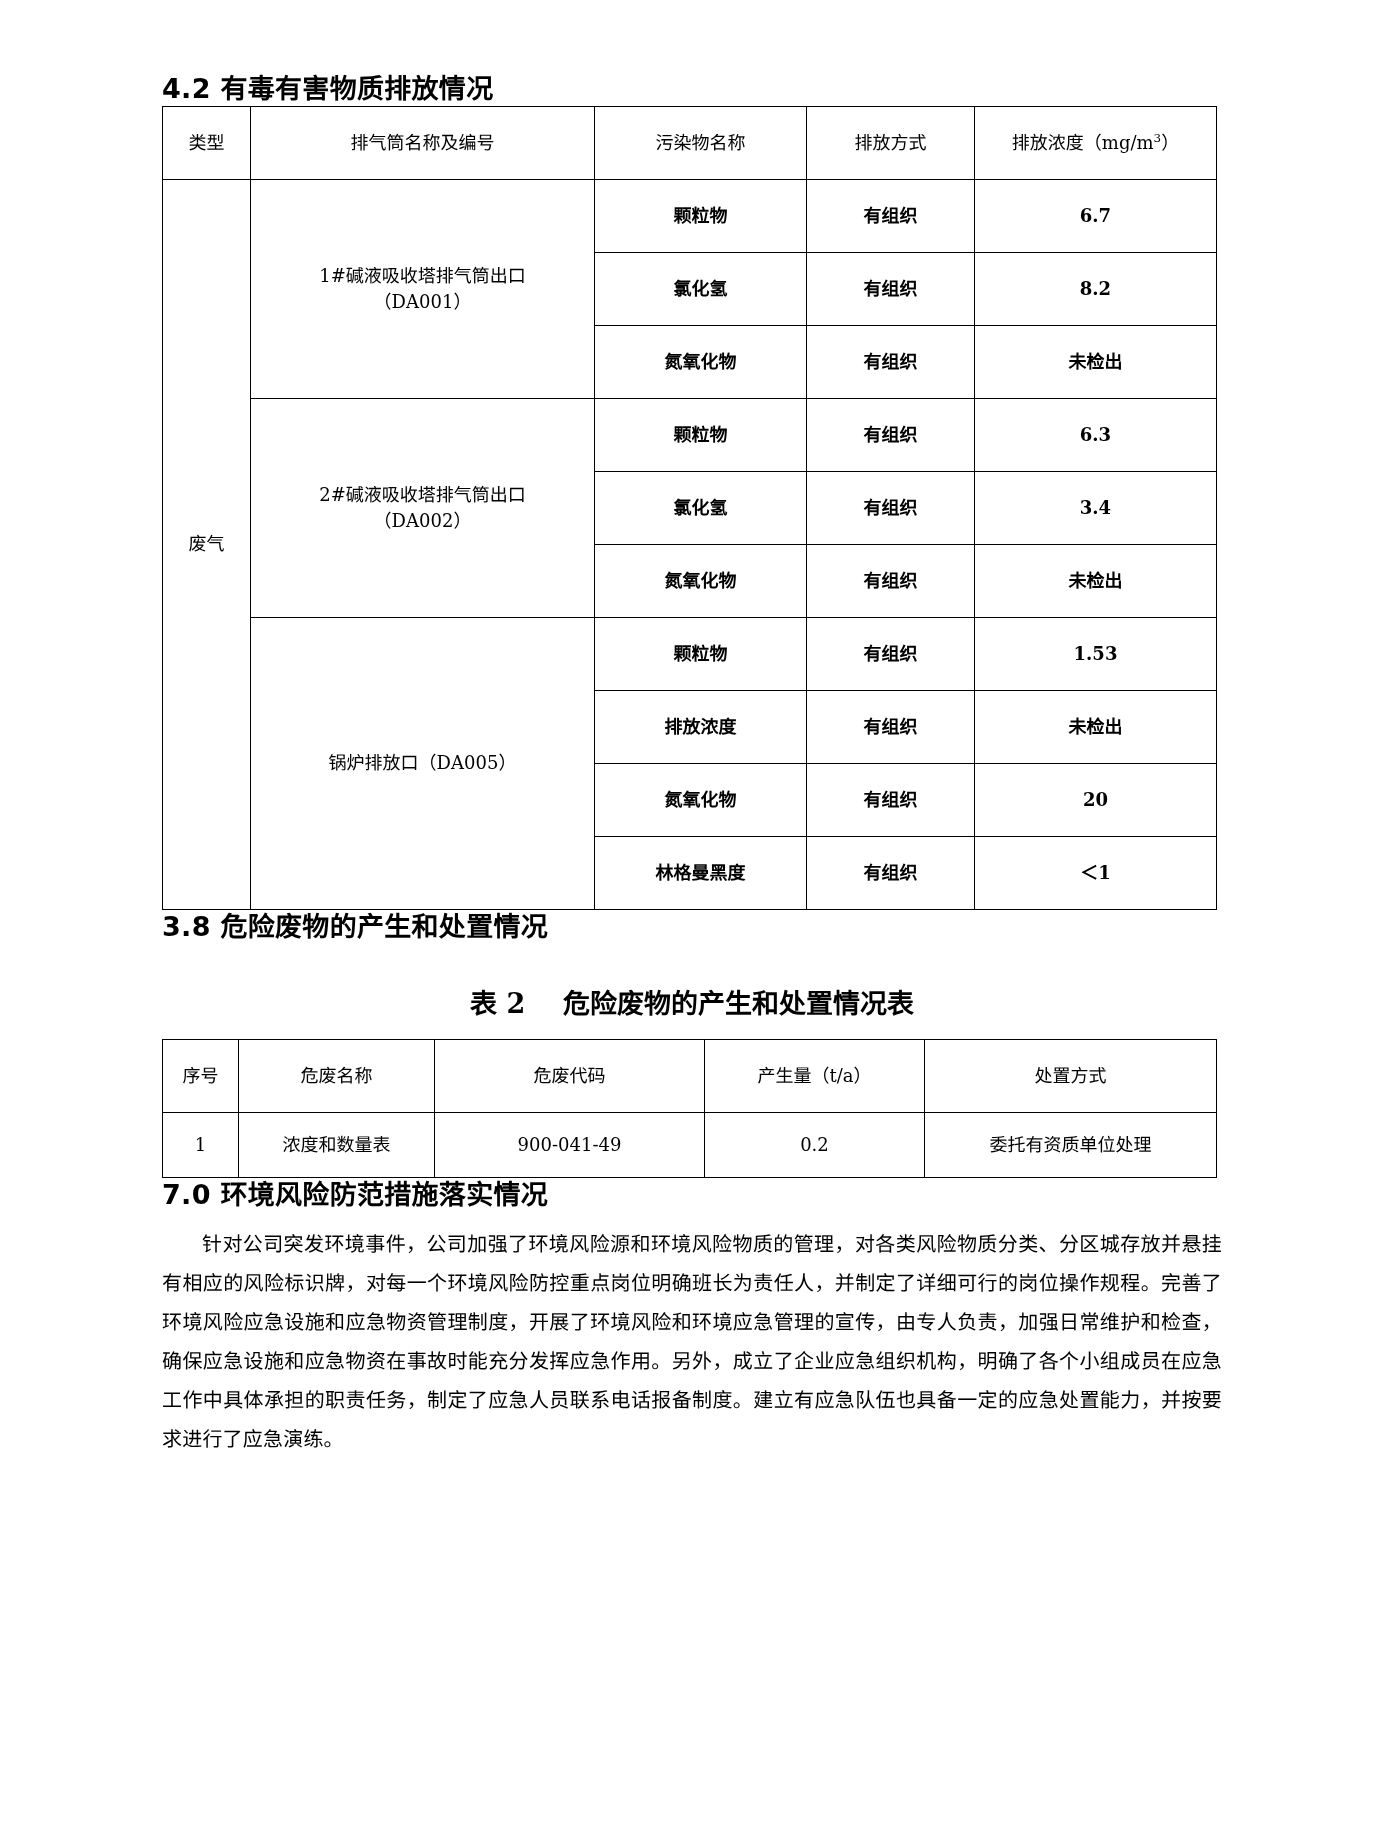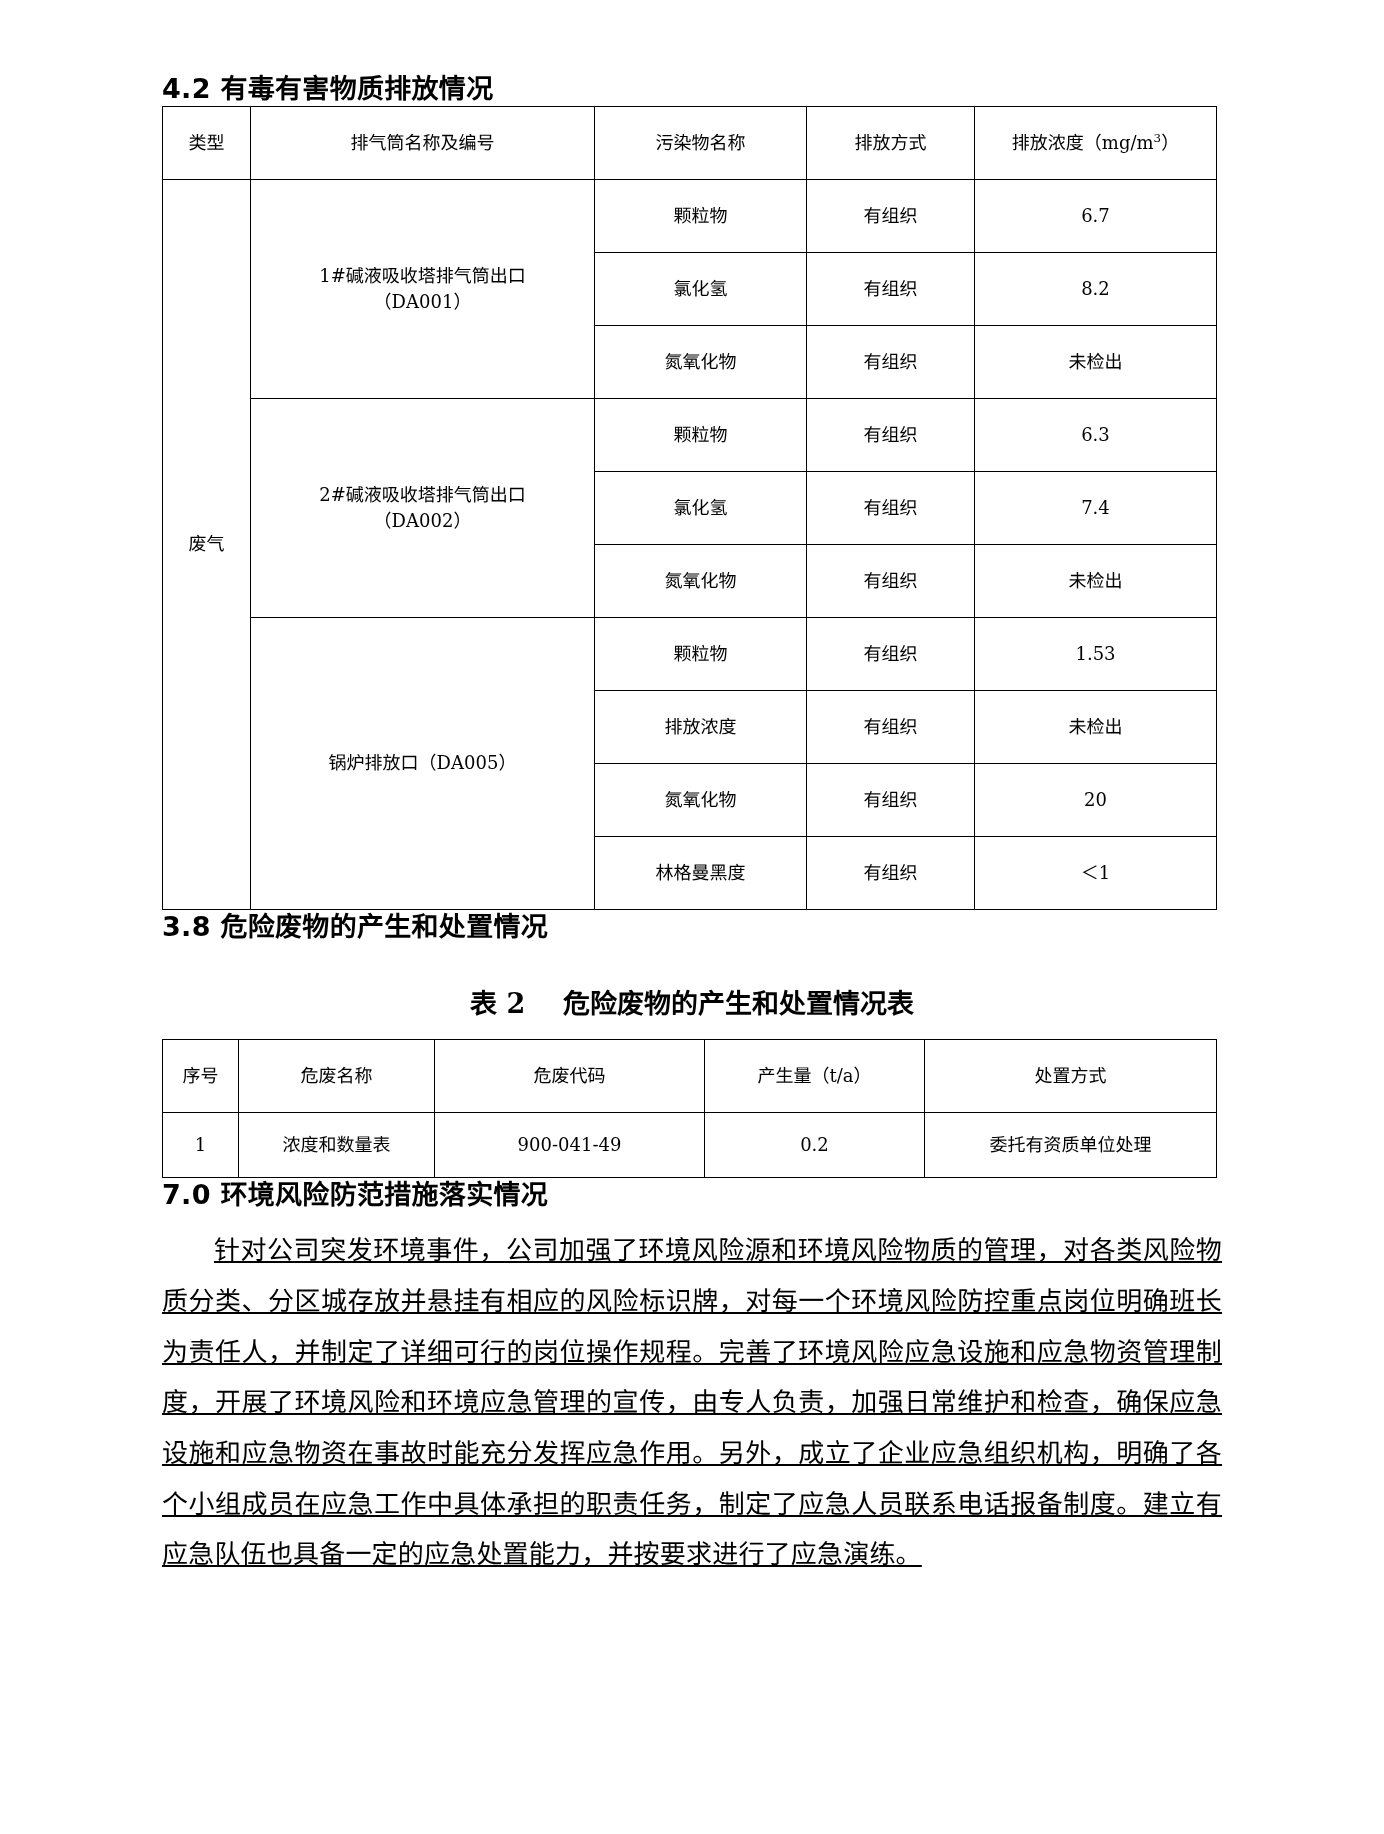--- a/index.html
+++ b/index.html
@@ -70,20 +70,21 @@
     font-size: 18px;
     line-height: 1.45;
     padding: 9px 4px;
     white-space: pre-line;
   }
   table.doc-table th {
     height: 54px;
   }
   table.doc-table td.tall {
     height: 54px;
+    font-weight: bold;
   }
   td.vertical-label {
     font-size: 23px;
   }
   td.stack-name {
     font-size: 23px;
     line-height: 1.8;
   }
   sup {
     font-size: 0.66em;
@@ -106,28 +107,27 @@
   .t2 col.c-method { width: 292px; }
 
   .t2 th, .t2 td {
     height: 46px;
     padding: 6px 4px;
   }
 
   
   p.body-text {
     font-family: "DejaVu Serif", "Liberation Serif", serif;
-    font-size: 26px;
+    font-size: 20px;
     line-height: 1.95;
     text-align: justify;
     text-justify: inter-ideograph;
     margin: 14px 0 0 0;
     text-indent: 2em;
     letter-spacing: 0.2px;
-    text-decoration: underline;
   }
 </style>
 </head>
 <body>
 
 <div class="page">
   <div class="content">
 
     <h2 class="section-heading heading-42">4.2 有毒有害物质排放情况</h2>
 
@@ -173,21 +173,21 @@
         <tr>
           <td class="stack-name" rowspan="3">2#碱液吸收塔排气筒出口
 （DA002）</td>
           <td class="tall">颗粒物</td>
           <td class="tall">有组织</td>
           <td class="tall">6.3</td>
         </tr>
         <tr>
           <td class="tall">氯化氢</td>
           <td class="tall">有组织</td>
-          <td class="tall">7.4</td>
+          <td class="tall">3.4</td>
         </tr>
         <tr>
           <td class="tall">氮氧化物</td>
           <td class="tall">有组织</td>
           <td class="tall">未检出</td>
         </tr>
 
         <tr>
           <td class="stack-name" rowspan="4">锅炉排放口（DA005）</td>
           <td class="tall">颗粒物</td>

